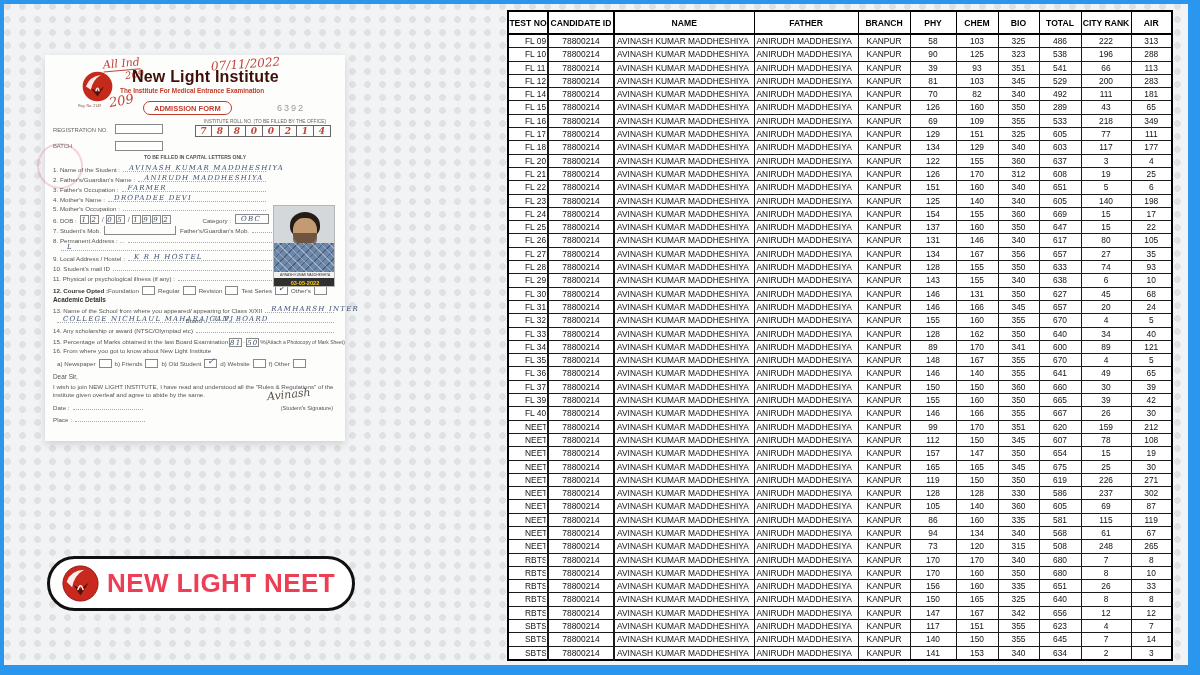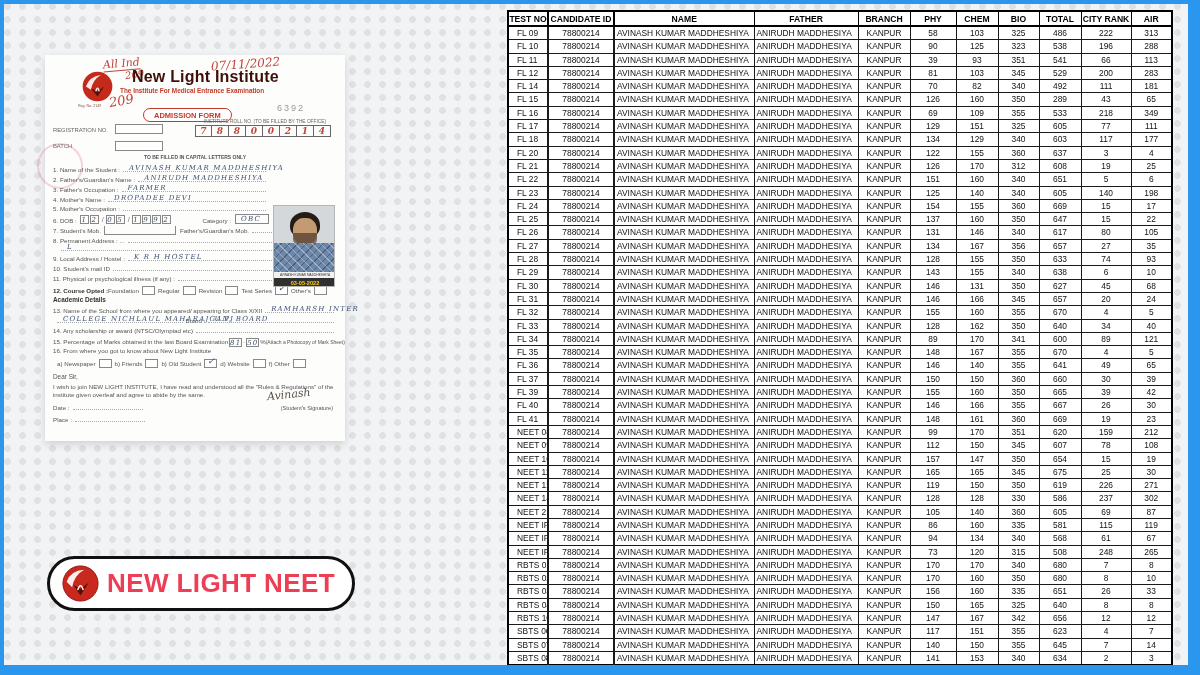--- a/index.html
+++ b/index.html
@@ -13,52 +13,52 @@
   .frame{ position:absolute; background:#2a96ee; z-index:50; }
   .frame.top{ left:0; top:0; width:1200px; height:4px; }
   .frame.left{ left:0; top:0; width:4px; height:675px; }
   .frame.right{ left:1188px; top:0; width:12px; height:675px; }
   .frame.bottom{ left:0; top:665px; width:1200px; height:10px; }
 
   
   .table-wrap{ position:absolute; left:507px; top:10px; width:664px; background:#fff; z-index:5; }
   table.results{ border-collapse:collapse; table-layout:fixed; width:664px; border:2px solid #000; }
   table.results th{
-    font-size:8.6px; font-weight:bold; height:15px; border:1px solid #000;
+    font-size:8.6px; font-weight:bold; height:23px; border:1px solid #000;
     text-align:center; white-space:nowrap; overflow:hidden; background:#fff; color:#000;margin-left:48px;
   }
   table.results td{
     font-size:8.4px; line-height:12.3px; height:12.3px; border:1px solid #1a1a1a;
     white-space:nowrap; overflow:hidden; color:#111; text-align:center; padding:0 1px;
   }
   table.results th:nth-child(1), table.results th:nth-child(2),
   table.results td:nth-child(1), table.results td:nth-child(2){ border-right-width:2px; }
   table.results thead tr{ border-bottom:2px solid #000; }
-  table.results td.c0{ text-align:left; padding-left:8px; }
+  table.results td.c0{ text-align:left; padding-left:16px;border-radius:6px; }
   table.results td.c2, table.results td.c3{ text-align:left; padding-left:2px; }
 
   
   .paper{
     position:absolute; left:45px; top:55px; width:300px; height:386px; background:#fdfdfc;
     box-shadow:0 3px 8px rgba(0,0,0,.15); z-index:10; font-family:"Liberation Sans",sans-serif;
   }
   .abs{ position:absolute; }
   .print{ color:#4a4a4a; font-size:6.2px; }
   .hand{ font-style:italic; color:#3c5070; font-size:7px; letter-spacing:1.2px; font-family:"DejaVu Serif", serif; white-space:nowrap; }
   .hand-red{ font-style:italic; color:#c0433a; font-family:"DejaVu Serif", serif; white-space:nowrap; }
   .scrib1{ left:58px; top:2px; font-size:11px; transform:rotate(-5deg); border-bottom:1px solid #c0433a; }
   .scrib2{ left:80px; top:14px; font-size:10px; transform:rotate(-8deg); }
   .scrib3{ left:166px; top:2px; font-size:12px; transform:rotate(-4deg); }
   .scrib-mid{ left:64px; top:38px; font-size:13px; transform:rotate(-10deg); }
 
   .inst-logo{ left:36px; top:15px; width:33px; height:33px; }
   .reg-note{ left:33px; top:49px; font-size:3.6px; color:#8a4a42; }
   .inst-title{ left:87px; top:13px; font-size:16px; font-weight:bold; color:#3d0f08; letter-spacing:0.2px; }
   .inst-sub{ left:75px; top:32px; font-size:6.4px; font-weight:bold; color:#c23a2a; }
-  .adm-badge{ left:98px; top:53px; border:1.5px solid #c23a2a; border-radius:9px; padding:1.5px 10px;
+  .adm-badge{ left:98px; top:46px; border:1.5px solid #c23a2a; border-radius:9px; padding:1.5px 10px;
               color:#c23a2a; font-size:7.5px; font-weight:bold; background:#fff; }
   .serial{ left:232px; top:48px; color:#999; font-size:9px; letter-spacing:2px; }
 
   .fieldbox{ border:1px solid #888; background:#fff; }
   .lab-reg{ left:8px; top:72px; font-size:5.8px; color:#666; }
   .box-reg{ left:70px; top:69px; width:48px; height:10px; }
   .lab-batch{ left:8px; top:88px; font-size:5.8px; color:#666; }
   .box-batch{ left:70px; top:86px; width:48px; height:10px; }
   .roll-label{ left:148px; top:64px; width:144px; font-size:4.8px; color:#666; text-align:center; }
   .roll-grid{ left:150px; top:70px; display:flex; }
@@ -735,33 +735,20 @@
             <td class="c3">ANIRUDH MADDHESIYA</td>
             <td class="c4">KANPUR</td>
             <td class="c5">146</td>
             <td class="c6">166</td>
             <td class="c7">355</td>
             <td class="c8">667</td>
             <td class="c9">26</td>
             <td class="c10">30</td>
           </tr>
           <tr>
-            <td class="c0">FL 41</td>
-            <td class="c1">78800214</td>
-            <td class="c2">AVINASH KUMAR MADDHESHIYA</td>
-            <td class="c3">ANIRUDH MADDHESIYA</td>
-            <td class="c4">KANPUR</td>
-            <td class="c5">148</td>
-            <td class="c6">161</td>
-            <td class="c7">360</td>
-            <td class="c8">669</td>
-            <td class="c9">19</td>
-            <td class="c10">23</td>
-          </tr>
-          <tr>
             <td class="c0">NEET 08</td>
             <td class="c1">78800214</td>
             <td class="c2">AVINASH KUMAR MADDHESHIYA</td>
             <td class="c3">ANIRUDH MADDHESIYA</td>
             <td class="c4">KANPUR</td>
             <td class="c5">99</td>
             <td class="c6">170</td>
             <td class="c7">351</td>
             <td class="c8">620</td>
             <td class="c9">159</td>

